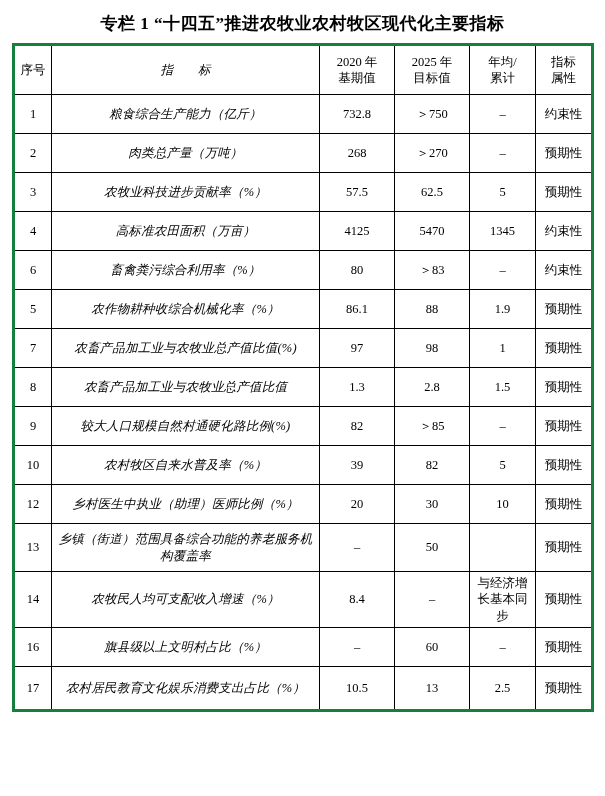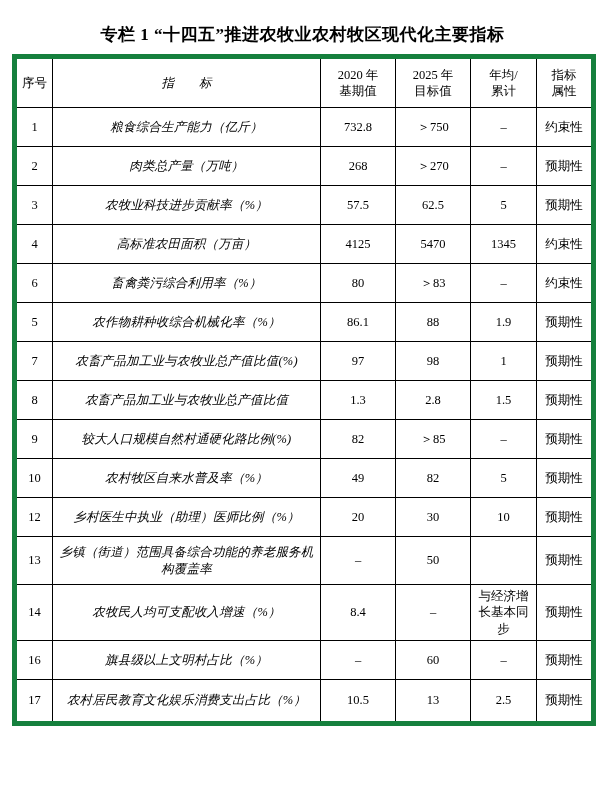--- a/index.html
+++ b/index.html
@@ -11,37 +11,37 @@
     width: 605px;
     height: 796px;
     font-family: "Liberation Serif", "DejaVu Serif", serif;
     color: #000000;
     overflow: hidden;
   }
   .page {
     width: 605px;
     height: 796px;
     box-sizing: border-box;
-    padding: 15px 12px;
+    padding: 4px 12px;
     position: relative;
   }
   .title {
     text-align: center;
     font-size: 17px;
     font-weight: bold;
     letter-spacing: 0.5px;
     padding: 10px 0 9px 0;
     line-height: 1.2;
     font-family: "Liberation Serif", "DejaVu Serif", serif;
   }
   table.maintable {
     border-collapse: collapse;
     width: 581px;
     table-layout: fixed;
-    border: 5px solid #15803d;
+    border: 3px solid #15803d;
   }
   table.maintable td, table.maintable th {
     border: 1px solid #000;
     text-align: center;
     vertical-align: middle;
     font-weight: normal;
     font-size: 12.5px;
     line-height: 1.35;
     padding: 1px 2px;
     font-family: "Liberation Serif", "DejaVu Serif", serif;
@@ -183,21 +183,21 @@
         <td class="col-ind small-ind">较大人口规模自然村通硬化路比例(%)</td>
         <td class="col-base">82</td>
         <td class="col-target">＞85</td>
         <td class="col-annual">–</td>
         <td class="col-attr">预期性</td>
       </tr>
 
       <tr>
         <td class="col-seq">10</td>
         <td class="col-ind">农村牧区自来水普及率（%）</td>
-        <td class="col-base">49</td>
+        <td class="col-base">39</td>
         <td class="col-target">82</td>
         <td class="col-annual">5</td>
         <td class="col-attr">预期性</td>
       </tr>
 
 
       <tr>
         <td class="col-seq">12</td>
         <td class="col-ind small-ind">乡村医生中执业（助理）医师比例（%）</td>
         <td class="col-base">20</td>

